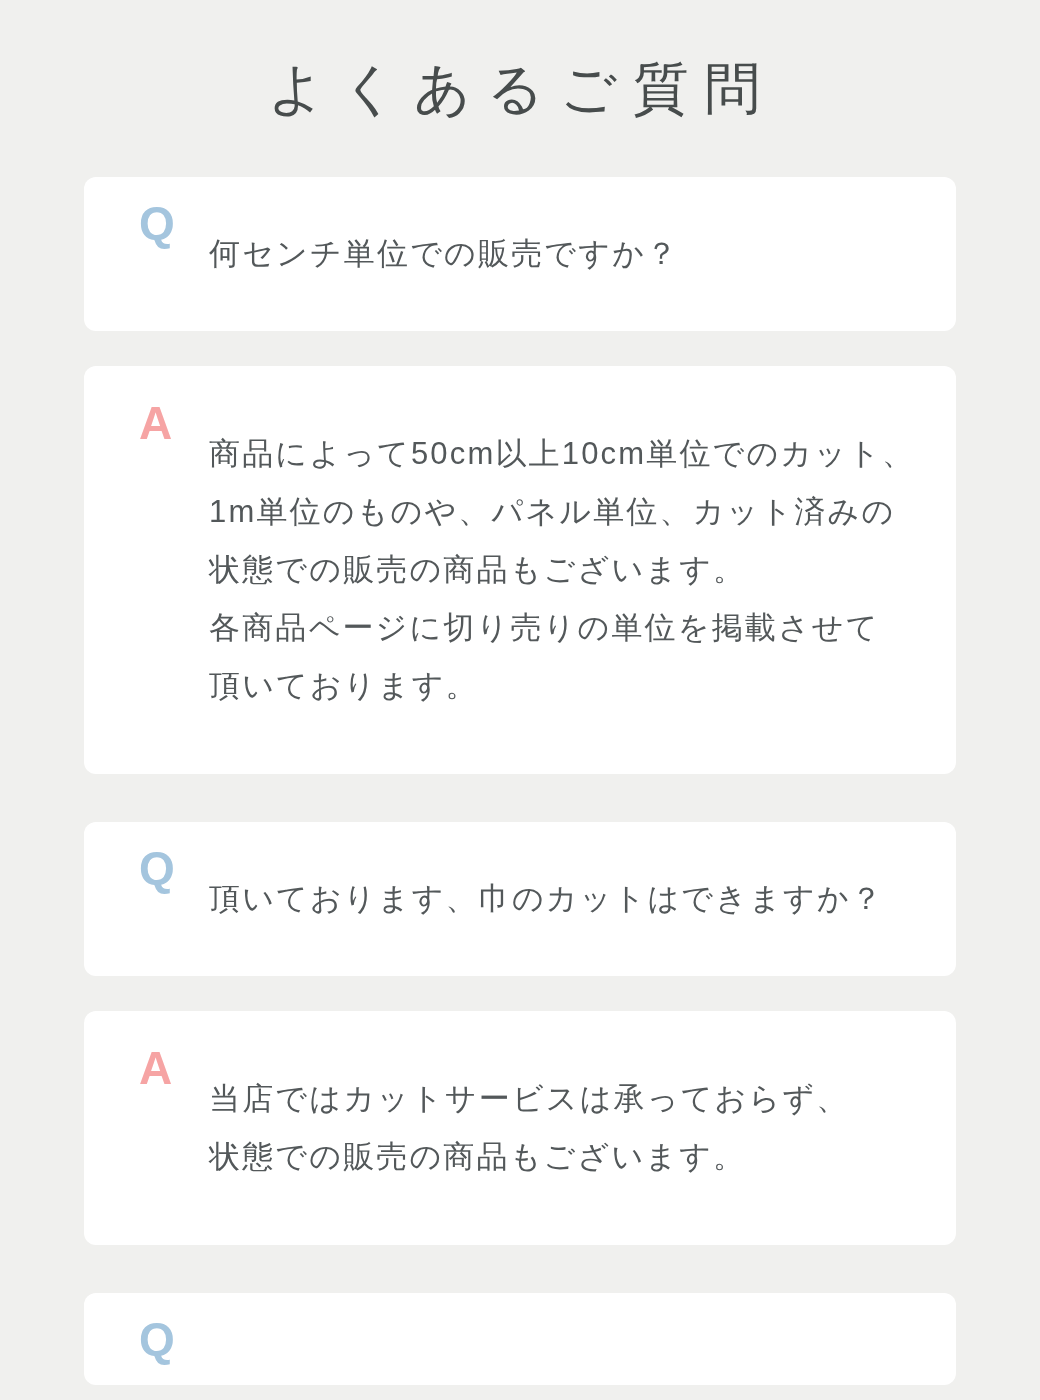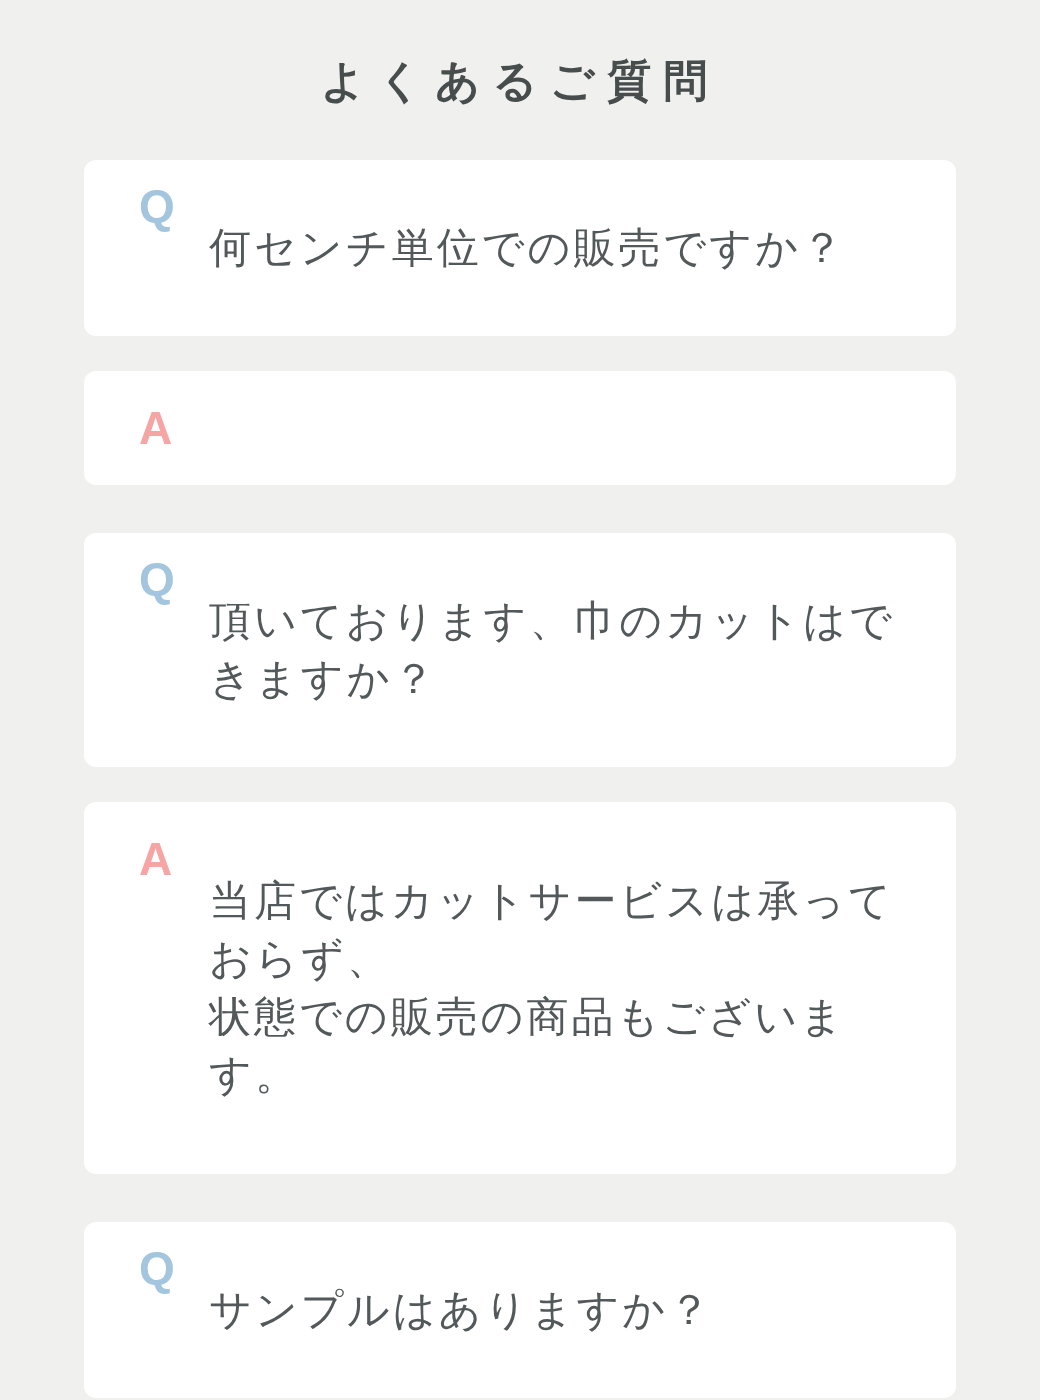--- a/index.html
+++ b/index.html
@@ -15,22 +15,22 @@
   body{
     width:1040px;
     height:1400px;
     background:var(--bg);
     font-family:"Liberation Sans","DejaVu Sans",sans-serif;
     overflow:hidden;
   }
   .page-title{
     margin:52px 12px 0 0;
     text-align:center;
-    font-size:44px;
-    font-weight:bold;
+    font-size:56px;
+    font-weight:normal;
     letter-spacing:0.28em;
     text-indent:0.28em;
     color:var(--title);
   }
   .faq-list{
     width:872px;
     margin:49px auto 0 auto;
   }
   .card{
     background:var(--card);
@@ -50,21 +50,21 @@
     flex:none;
     width:44px;
     font-size:46px;
     font-weight:bold;
     line-height:58px;
   }
   .q-card .marker{color:var(--q-color);}
   .a-card .marker{color:var(--a-color);}
   .card-text{
     margin-left:26px;
-    font-size:42px;
+    font-size:31px;
     font-weight:500;
     color:var(--text);
     line-height:58px;
     letter-spacing:0.07em;
     white-space:pre-line;
   }
 </style>
 </head>
 <body>
 
@@ -74,32 +74,36 @@
 
   <main class="faq-list">
 
     <section class="card q-card">
       <span class="marker">Q</span>
       <p class="card-text">何センチ単位での販売ですか？</p>
     </section>
 
     <section class="card a-card">
       <span class="marker">A</span>
+      <p class="card-text">商品によって50cm以上10cm単位でのカット、
+1m単位のものや、パネル単位、カット済みの
+状態での販売の商品もございます。
+各商品ページに切り売りの単位を掲載させて
+頂いております。</p>
     </section>
 
     <section class="card q-card">
       <span class="marker">Q</span>
       <p class="card-text">頂いております、巾のカットはできますか？</p>
     </section>
 
     <section class="card a-card">
       <span class="marker">A</span>
       <p class="card-text">当店ではカットサービスは承っておらず、
 状態での販売の商品もございます。</p>
     </section>
 
     <section class="card q-card">
       <span class="marker">Q</span>
-      <p class="card-text">サンプルはありますか？</p>
     </section>
 
   </main>
 </div>
 
 </body></html>

